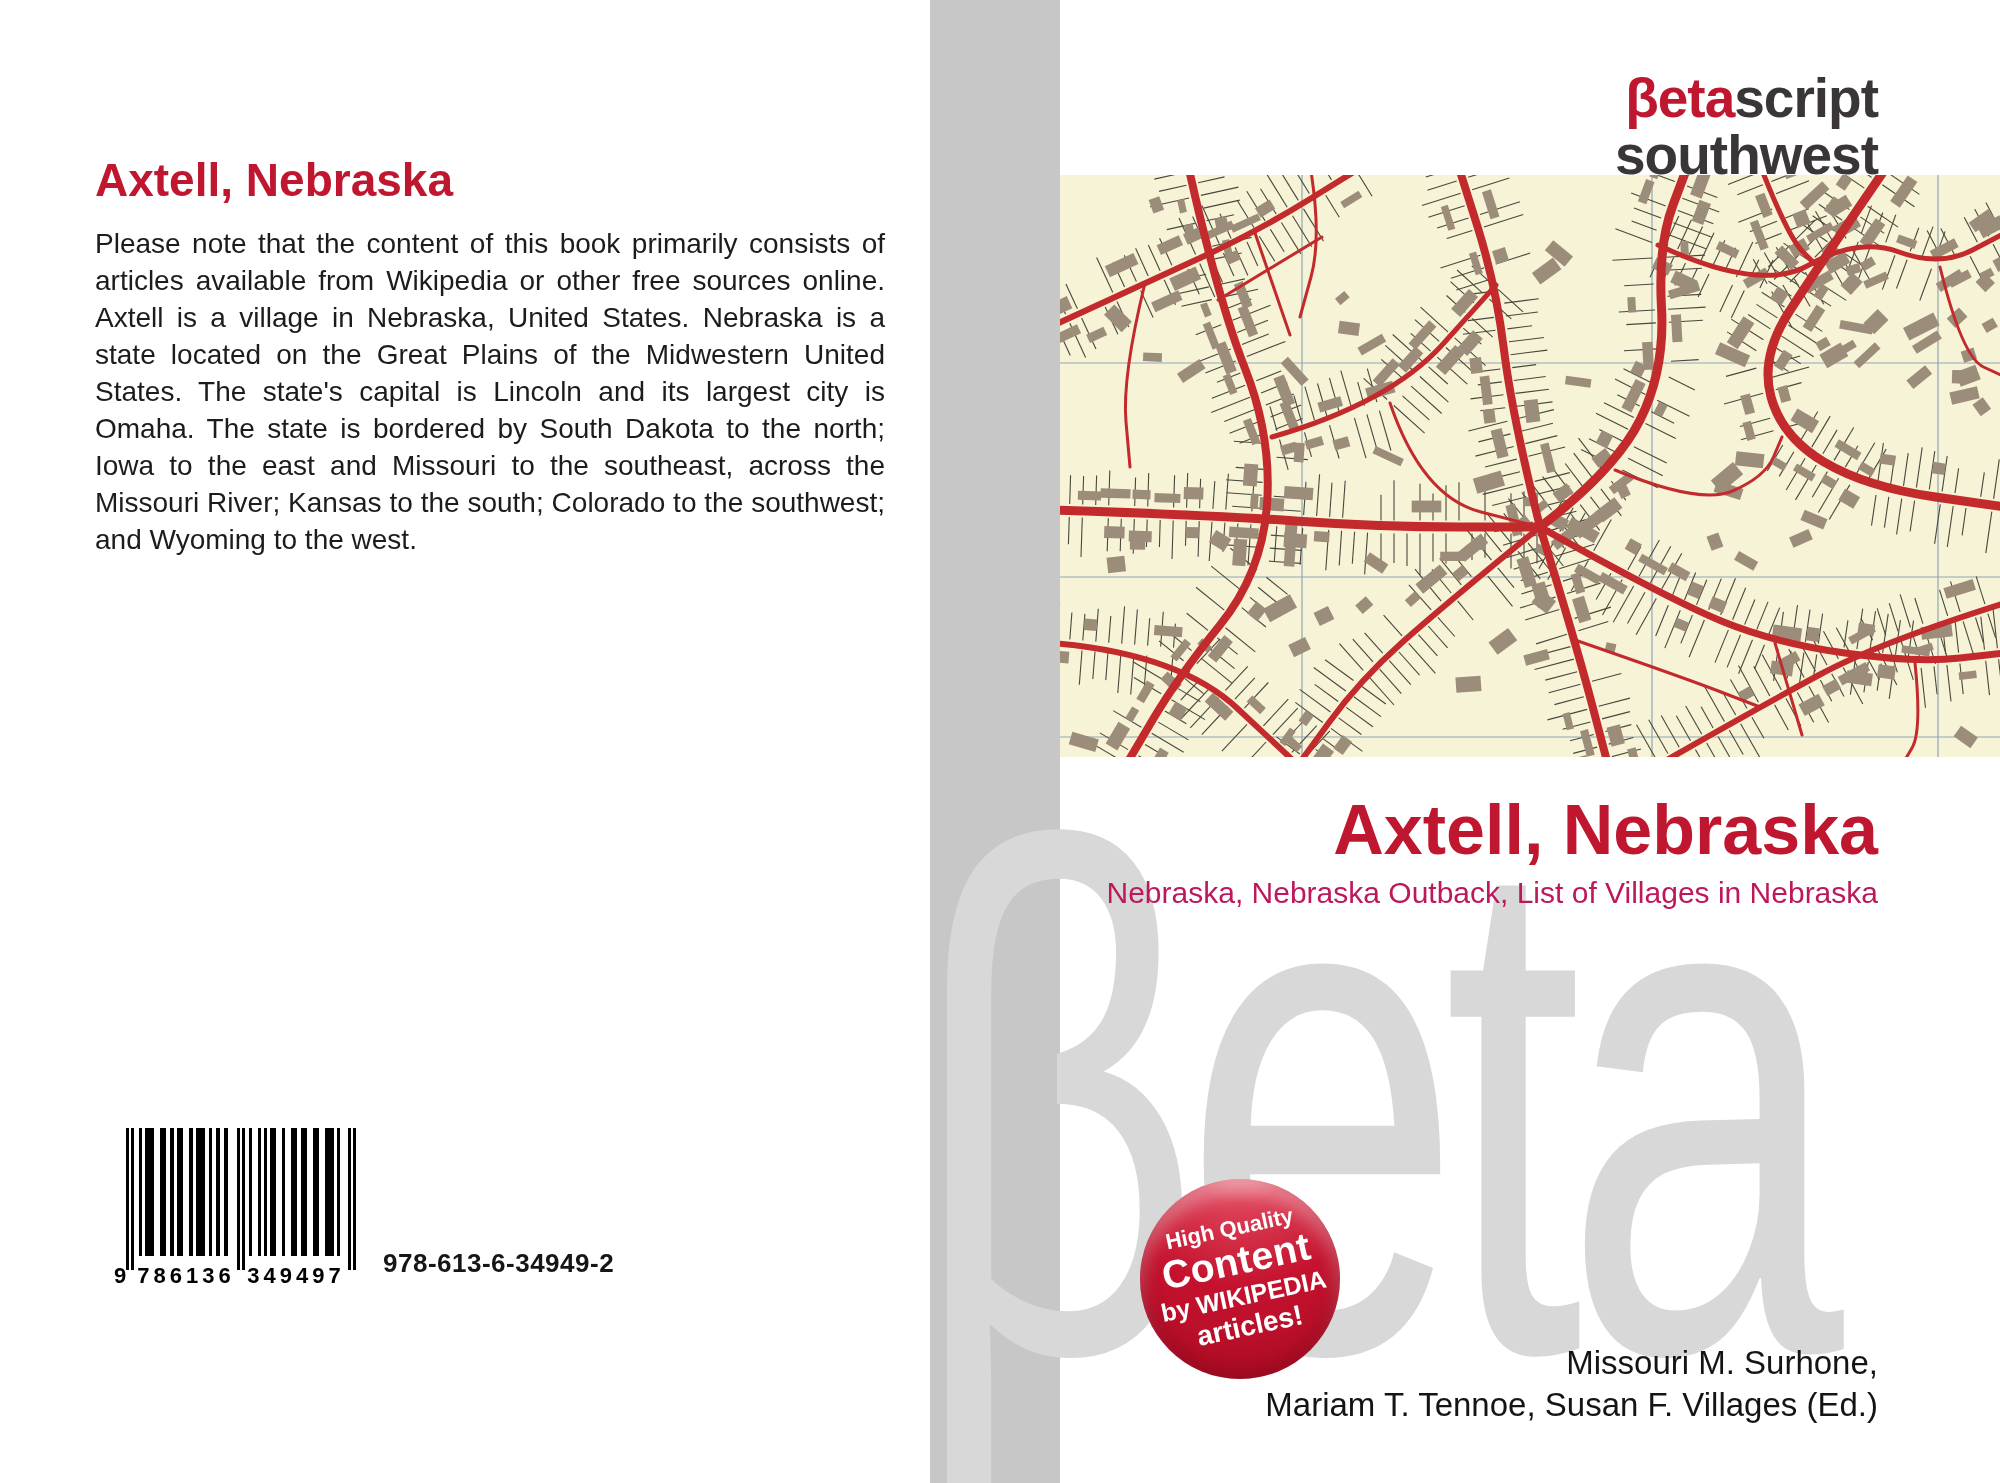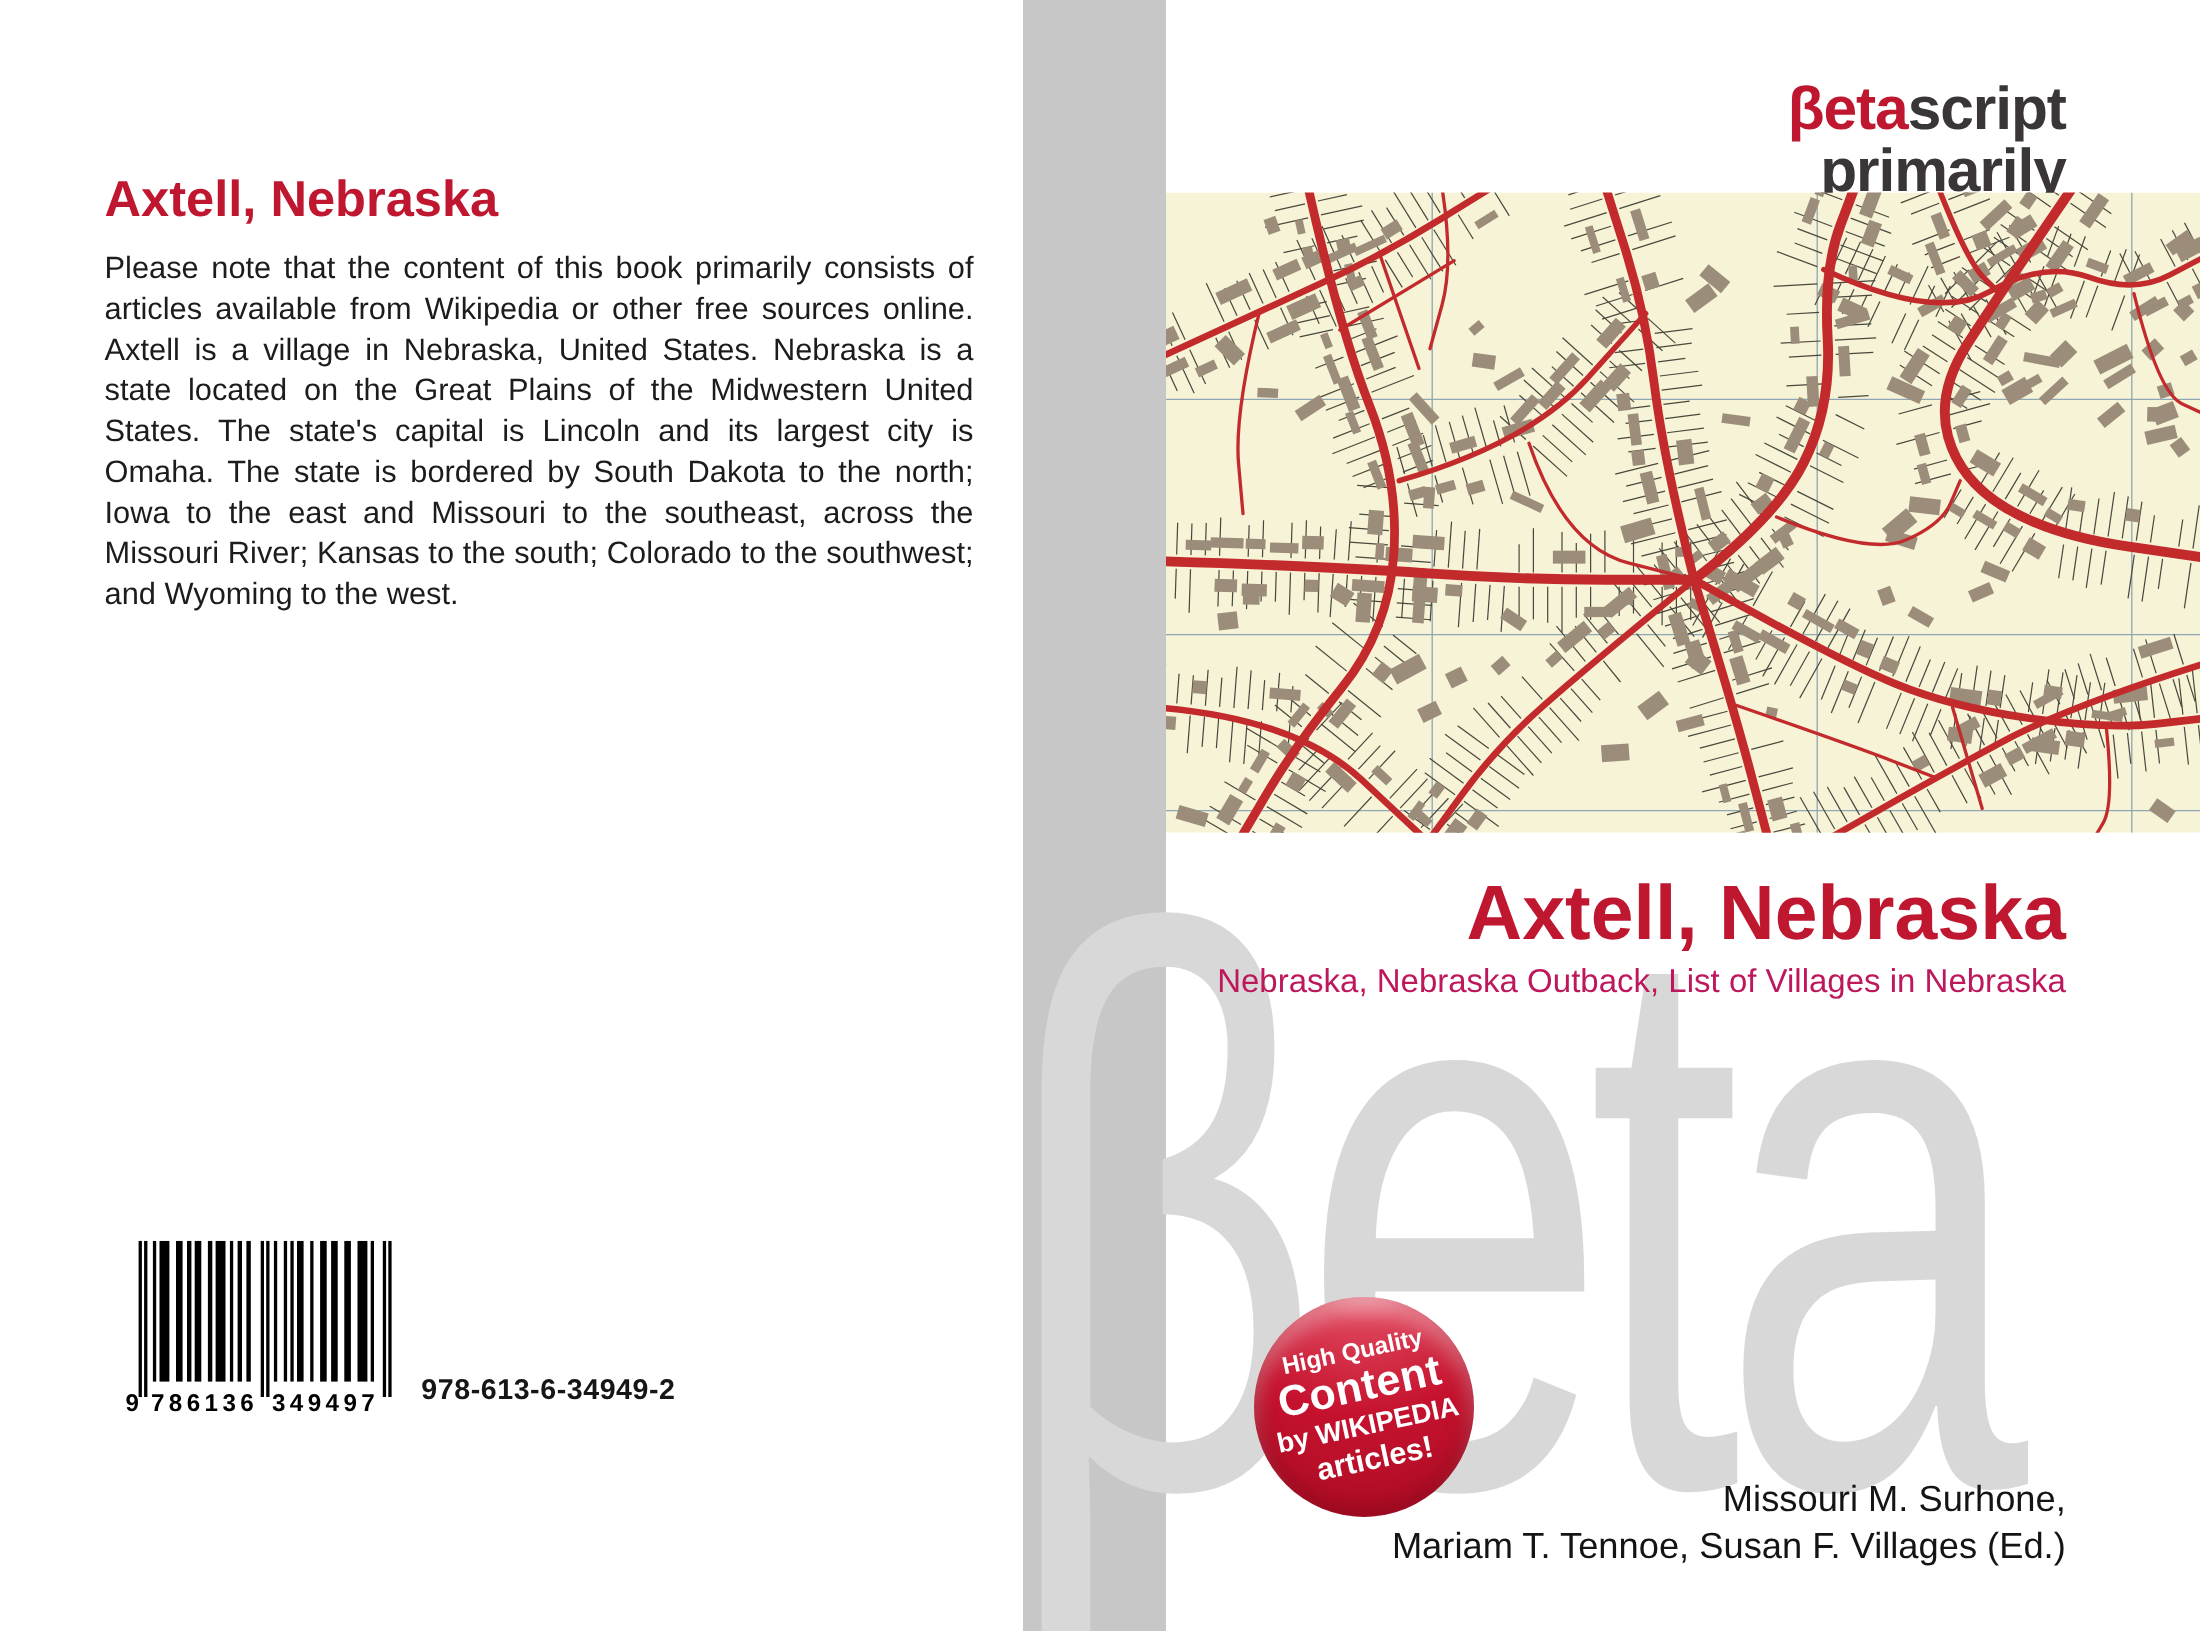--- a/index.html
+++ b/index.html
@@ -108,21 +108,21 @@
       <text x="74" y="155" text-anchor="middle" letter-spacing="4" font-size="22" font-weight="bold" font-family="Liberation Sans,sans-serif" fill="#000000">786136</text>
       <text x="184" y="155" text-anchor="middle" letter-spacing="4" font-size="22" font-weight="bold" font-family="Liberation Sans,sans-serif" fill="#000000">349497</text>
     </svg>
 
   <div id="isbn-text">978-613-6-34949-2</div>
 
   <div id="front">
 
     <div id="logo" style="color: rgb(58, 54, 55); margin-top: 36px;">
       <div><span style="color: rgb(192, 23, 48);">βeta</span><span>script</span></div>
-      <div>primarily</div>
+      <div>southwest</div>
     </div>
 
     <svg id="map" viewBox="0 0 940 582" preserveAspectRatio="none">
         <rect x="0" y="0" width="940" height="582" fill="#f7f3d7"></rect>
         <line x1="242" y1="0" x2="242" y2="582" stroke="#8fa6b4" stroke-width="1.2"></line>
         <line x1="592" y1="0" x2="592" y2="582" stroke="#8fa6b4" stroke-width="1.2"></line>
         <line x1="878" y1="0" x2="878" y2="582" stroke="#8fa6b4" stroke-width="1.2"></line>
         <line x1="0" y1="188" x2="940" y2="188" stroke="#8fa6b4" stroke-width="1.2"></line>
         <line x1="0" y1="402" x2="940" y2="402" stroke="#8fa6b4" stroke-width="1.2"></line>
         <line x1="0" y1="562" x2="940" y2="562" stroke="#8fa6b4" stroke-width="1.2"></line>

